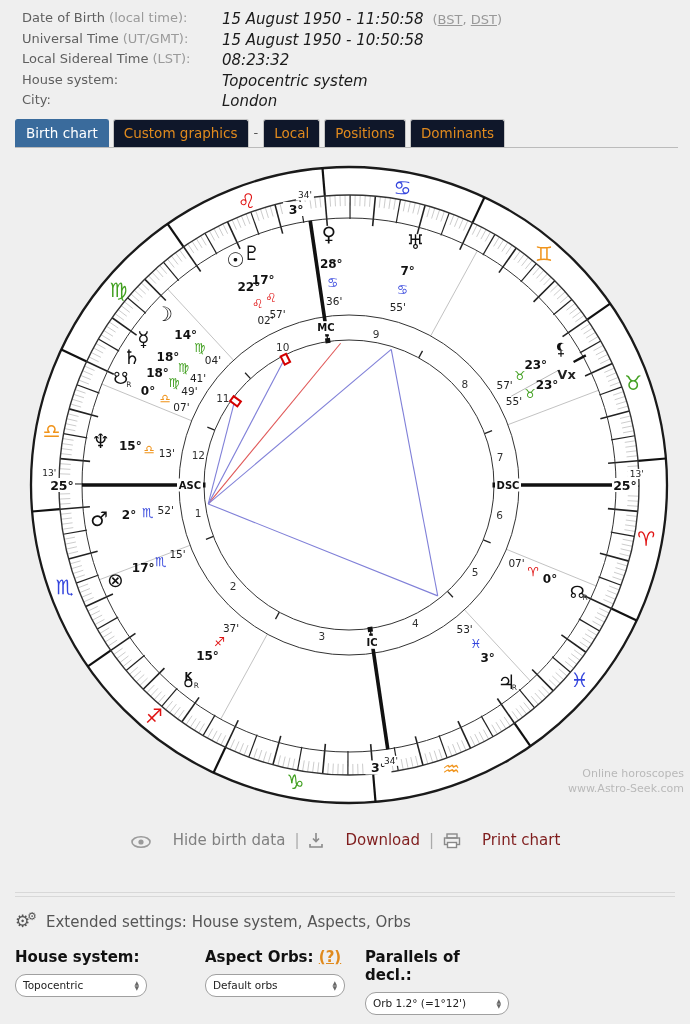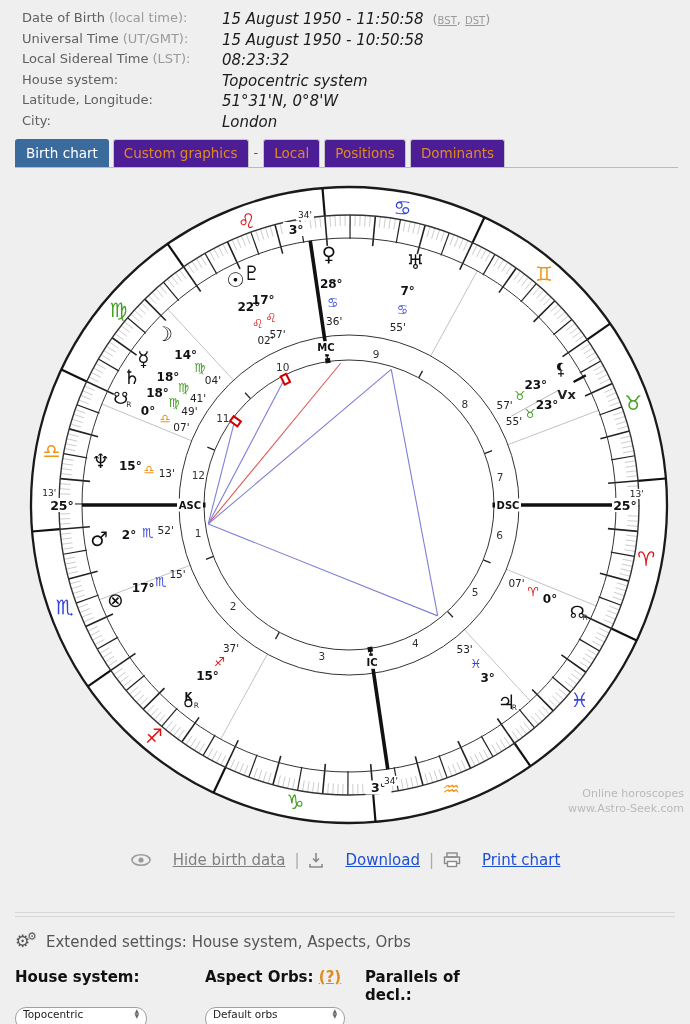--- a/index.html
+++ b/index.html
@@ -4,54 +4,54 @@
 <style>
   html,body{margin:0;padding:0}
   body{width:690px;height:1024px;overflow:hidden;position:relative;background:#efefef;
        font-family:"DejaVu Sans","Liberation Sans",sans-serif;color:#222}
   
   .info{padding:10px 0 0 22px}
   .irow{display:flex;height:20.5px;font-size:13px;color:#5f5f5f}
   .ilabel{width:200px;white-space:nowrap}
   .inote{color:#9a9a9a;margin-left:4px}
   .ival{font-style:italic;color:#1b1b1b;font-size:15px;white-space:nowrap}
-  .glink{color:#999;text-decoration:underline;cursor:pointer;font-size:10px;font-style:normal}
+  .glink{color:#999;text-decoration:underline;cursor:pointer;font-size:13px;font-style:normal}
   .gpar{color:#999;font-size:13px;font-style:normal}
   
   .tabs{display:flex;align-items:flex-end;margin:4px 12px 0 15px;border-bottom:1px solid #bbb;height:30px}
-  .tab{border:1px solid #c5c5c5;border-bottom:none;background:#4c1d95;color:#e08a1e;
+  .tab{border:1px solid #c5c5c5;border-bottom:none;background:#0f172a;color:#e08a1e;
        padding:5px 10px 6px;font-size:13.5px;border-radius:3px 3px 0 0;margin-right:4px;
        white-space:nowrap;cursor:pointer}
   .tab.active{background:#3a6b9c;color:#fff;border-color:#3a6b9c}
   .tabsep{color:#555;margin:0 5px 7px 1px;font-size:13px}
   
   #wheel{display:block}
   #wheel text{font-family:"DejaVu Sans",sans-serif}
   
   .actions{display:flex;justify-content:center;align-items:center;gap:9px;margin-top:11px;font-size:15px}
-  .act{display:flex;align-items:center;gap:21px;cursor:pointer;text-decoration:underline}
+  .act{display:flex;align-items:flex-end;gap:21px;cursor:pointer;}
   .act.gray{color:#808080}
-  .act.orange{color:#1d4ed8}
+  .act.orange{color:#7f1d1d}
   .actsep{color:#aaa;text-decoration:none}
   
   .rules{margin:43px 15px 0 15px;height:3px;border-top:1px solid #d8d8d8;border-bottom:1px solid #d8d8d8}
   
   .ext{display:flex;align-items:center;gap:7px;margin:15px 0 0 15px;font-size:15px;color:#555}
   .gears{color:#555;font-size:17px;line-height:14px;position:relative;width:24px;height:20px}
   .gear-big{position:absolute;left:0;top:2px}
   .gear-small{position:absolute;left:12px;top:-2px;font-size:11px}
   .extlink{color:#555;cursor:pointer}
   
   .controls{display:flex;margin:16px 0 0 15px}
   .col{display:flex;flex-direction:column}
   .col1{width:190px}.col2{width:160px}.col3{width:160px}
   .clabel{font-size:15px;font-weight:bold;color:#111;line-height:18px}
   .help{color:#e08a1e;font-weight:bold;text-decoration:underline;cursor:pointer}
-  .pill{margin-top:21px;height:21px;border:1px solid #a0a0a0;border-radius:11px;background:#fff;
-        display:flex;justify-content:space-between;padding:0 7px;font-size:10.5px;
+  .pill{margin-top:8px;height:21px;border:1px solid #a0a0a0;border-radius:11px;background:#fff;
+        display:flex;align-items:center;justify-content:space-between;padding:0 7px;font-size:10.5px;
         color:#222;cursor:pointer}
   .p1{width:116px}.p2{width:124px}.p3{width:128px}
   .updn{display:flex;flex-direction:column;color:#666;font-size:6px;line-height:5px;font-style:normal}
 </style>
 </head>
 <body>
 
 <div class="info">
   <div class="irow">
     <span class="ilabel"><span>Date of Birth</span><span class="inote">(local time):</span></span>
@@ -63,24 +63,20 @@
     <span class="ilabel"><span>Universal Time</span><span class="inote">(UT/GMT):</span></span>
     <span class="ival">15 August 1950 - 10:50:58</span>
   </div>
   <div class="irow">
     <span class="ilabel"><span>Local Sidereal Time</span><span class="inote">(LST):</span></span>
     <span class="ival">08:23:32</span>
   </div>
   <div class="irow">
     <span class="ilabel">House system:</span>
     <span class="ival">Topocentric system</span>
-  </div>
-  <div class="irow">
-    <span class="ilabel">Latitude, Longitude:</span>
-    <span class="ival">51°31'N, 0°8'W</span>
   </div>
   <div class="irow">
     <span class="ilabel">City:</span>
     <span class="ival">London</span>
   </div>
 </div>
 
 <div class="tabs">
   <div class="tab active">Birth chart</div>
   <div class="tab">Custom graphics</div>

